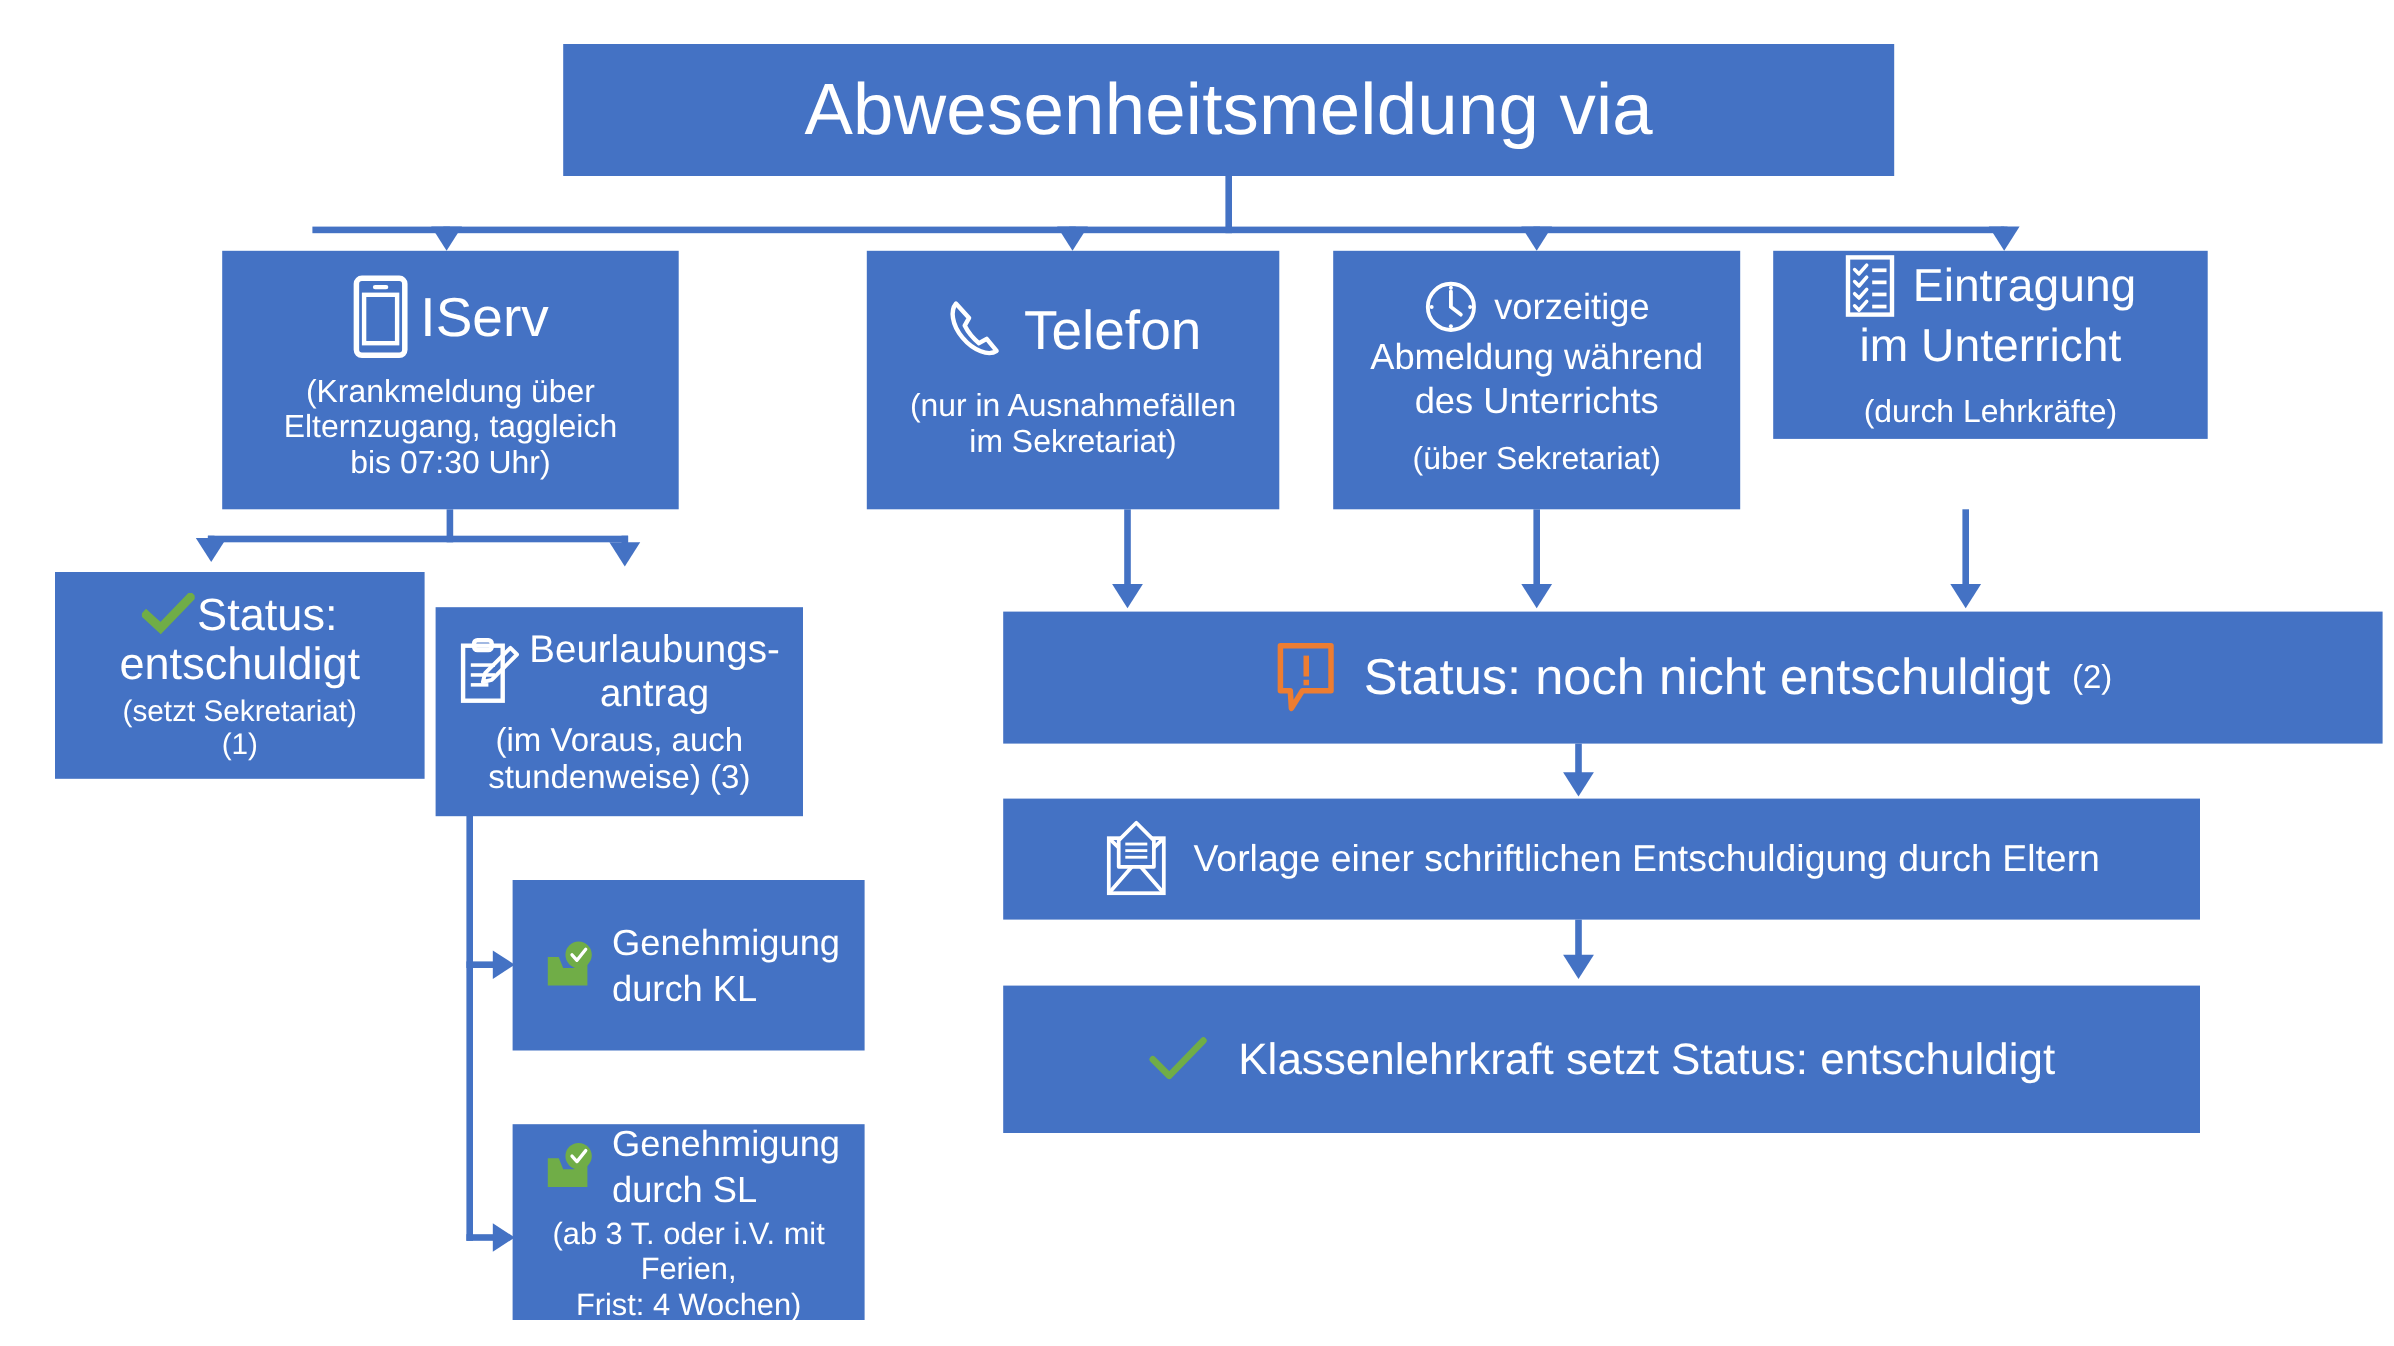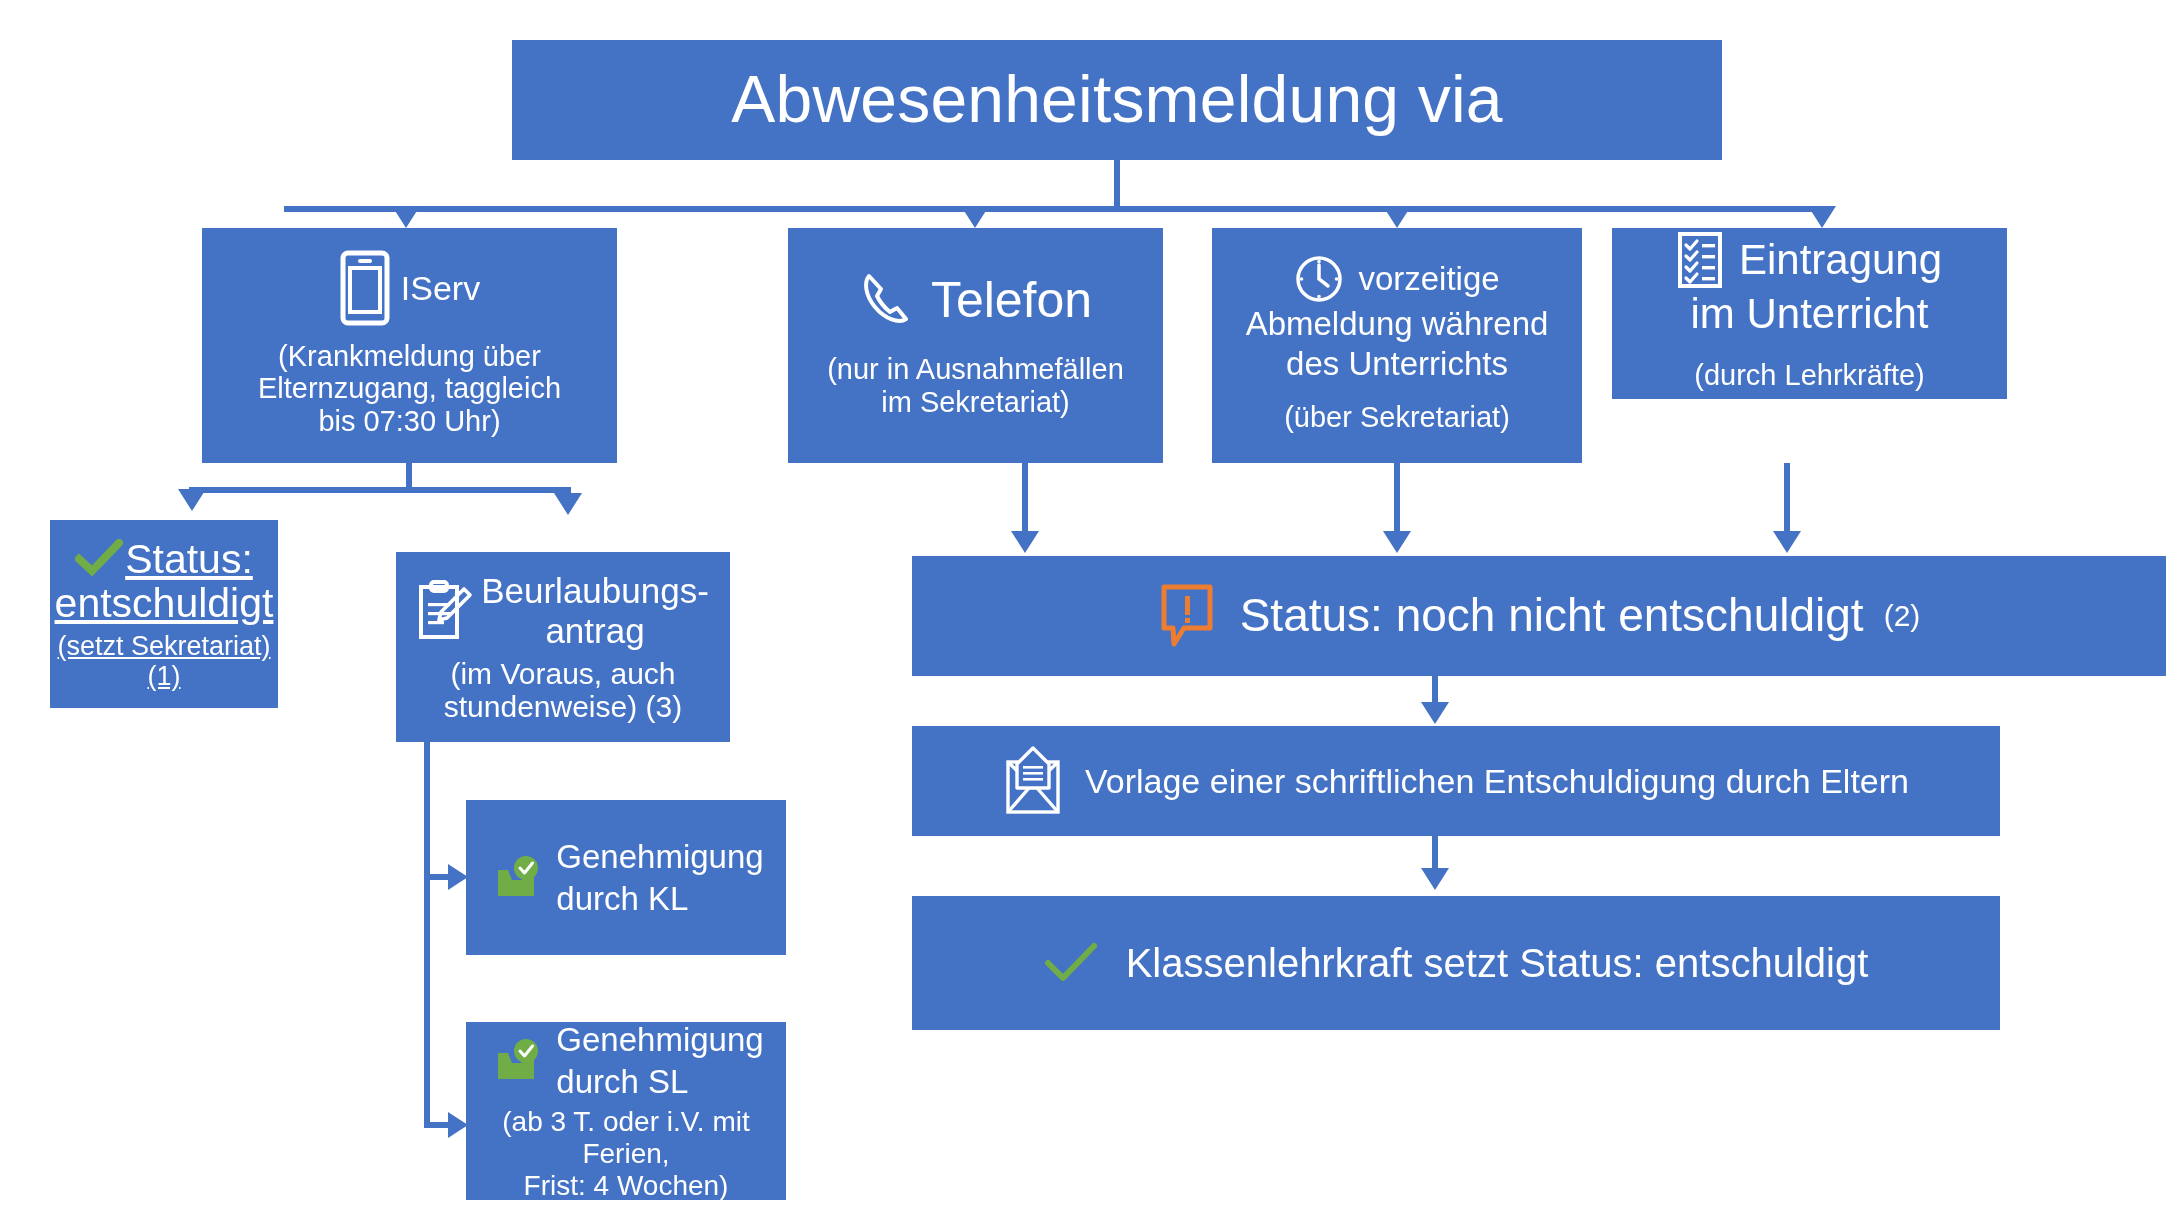--- a/index.html
+++ b/index.html
@@ -13,37 +13,37 @@
   .sub{font-weight:400;}
   .ico{display:inline-block;flex:0 0 auto;line-height:0;}
   svg{display:block;}
 
   
   #n-title{left:512px;top:40px;width:1210px;height:120px;}
   #n-title .ttl{font-size:66px;letter-spacing:.2px;}
 
   
   #n-iserv{left:202px;top:228px;width:415px;height:235px;padding:8px 10px 12px;}
-  #n-iserv .ttl{font-size:34px;}
+  #n-iserv .ttl{font-size:50px;}
   #n-iserv .sub{font-size:29px;margin-top:14px;text-align:center;}
 
   #n-telefon{left:788px;top:228px;width:375px;height:235px;padding:8px 14px 12px;}
   #n-telefon .ttl{font-size:50px;}
   #n-telefon .sub{font-size:29px;margin-top:22px;}
 
   #n-vorzeitig{left:1212px;top:228px;width:370px;height:235px;padding:8px 12px 12px;}
   #n-vorzeitig .ttl{font-size:33px;line-height:1.22;}
   #n-vorzeitig .sub{font-size:29px;margin-top:16px;}
 
   #n-eintragung{left:1612px;top:228px;width:395px;height:171px;padding:8px 10px 12px;}
   #n-eintragung .ttl{font-size:42px;line-height:1.2;}
   #n-eintragung .sub{font-size:29px;margin-top:20px;}
 
   
-  #n-status1{left:50px;top:520px;width:228px;height:188px;padding:4px 6px;text-decoration:underline;}
+  #n-status1{left:50px;top:520px;width:336px;height:188px;padding:4px 6px;}
   #n-status1 .ttl{font-size:41px;line-height:1.08;}
   #n-status1 .sub{font-size:27px;margin-top:6px;line-height:1.12;}
 
   #n-beurl{left:396px;top:538px;width:334px;height:190px;padding:4px 8px;margin-top:14px;}
   #n-beurl .ttl{font-size:35px;line-height:1.14;}
   #n-beurl .sub{font-size:30px;margin-top:6px;line-height:1.1;}
 
   #n-genKL{left:466px;top:800px;width:320px;height:155px;}
   #n-genKL .ttl{font-size:33px;line-height:1.25;text-align:left;}
 

